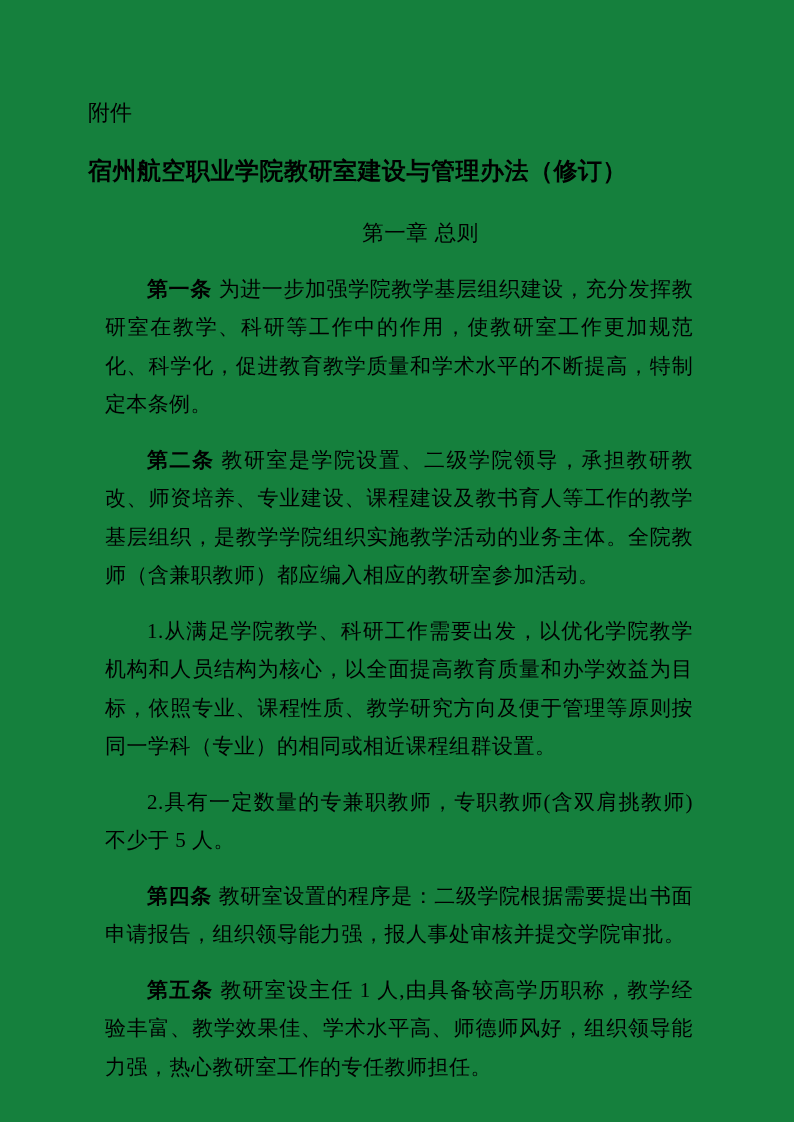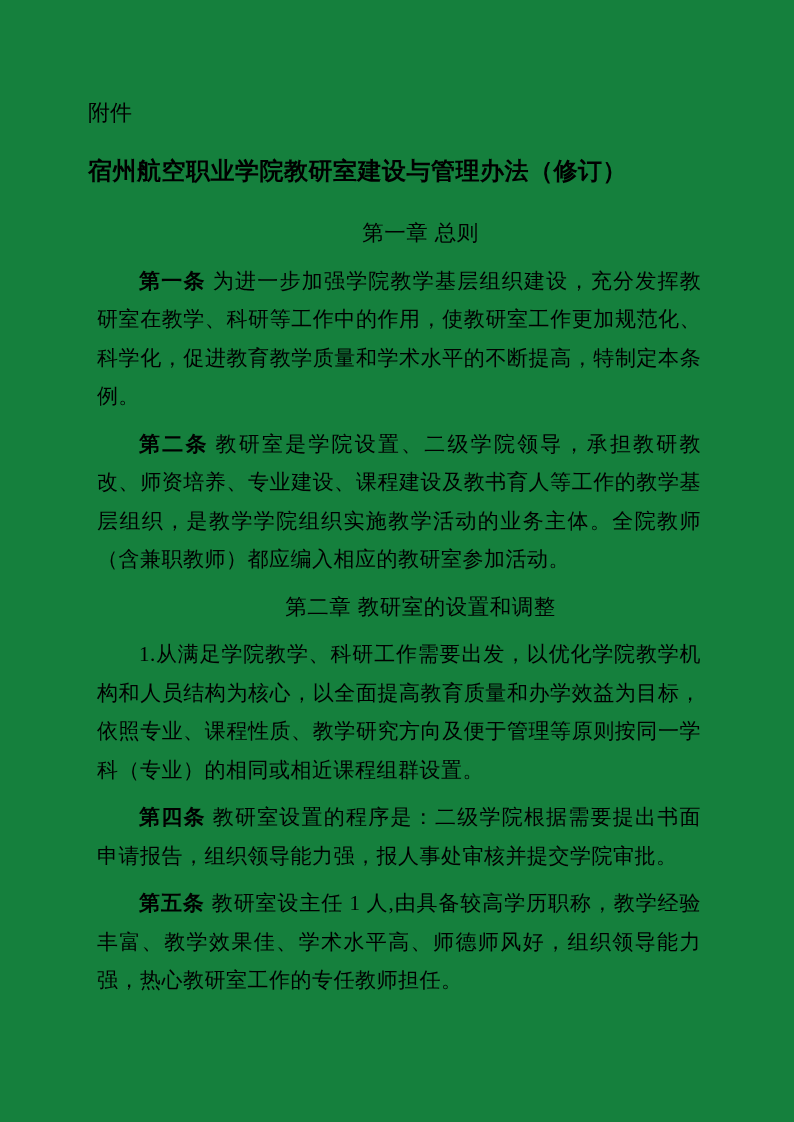--- a/index.html
+++ b/index.html
@@ -51,21 +51,21 @@
     margin: 0;
     font-family: "Liberation Sans", "DejaVu Sans", sans-serif;
     font-size: 21.5px;
     font-weight: 400;
     text-align: center;
     text-indent: 2em;   
     line-height: 38.5px;
     letter-spacing: 0.5px;
   }
   .para {
-    margin: 9px;
+    margin: 17px;
     text-indent: 2em;
     letter-spacing: 0.5px;
   }
   .para.tight {
     letter-spacing: 0.35px; 
   }
   .article-label {
     font-weight: 700;
     margin-right: 7px;
   }
@@ -80,24 +80,24 @@
   <h1 class="doc-title">宿州航空职业学院教研室建设与管理办法（修订）</h1>
 
   <div class="doc-body">
 
     <h2 class="chapter-heading">第一章 总则</h2>
 
     <p class="para tight"><b class="article-label">第一条</b><span>为进一步加强学院教学基层组织建设，充分发挥教研室在教学、科研等工作中的作用，使教研室工作更加规范化、科学化，促进教育教学质量和学术水平的不断提高，特制定本条例。</span></p>
 
     <p class="para"><b class="article-label">第二条</b><span>教研室是学院设置、二级学院领导，承担教研教改、师资培养、专业建设、课程建设及教书育人等工作的教学基层组织，是教学学院组织实施教学活动的业务主体。全院教师（含兼职教师）都应编入相应的教研室参加活动。</span></p>
 
-    <h2 class="chapter-heading">第二章 教研室的设置和调整</h2>
 
 
     <p class="para">1.从满足学院教学、科研工作需要出发，以优化学院教学机构和人员结构为核心，以全面提高教育质量和办学效益为目标，依照专业、课程性质、教学研究方向及便于管理等原则按同一学科（专业）的相同或相近课程组群设置。</p>
 
+    <p class="para">2.具有一定数量的专兼职教师，专职教师(含双肩挑教师)不少于 5 人。</p>
 
     <p class="para"><b class="article-label">第四条</b><span>教研室设置的程序是：二级学院根据需要提出书面申请报告，组织领导能力强，报人事处审核并提交学院审批。</span></p>
 
     <p class="para"><b class="article-label">第五条</b><span>教研室设主任 1 人,由具备较高学历职称，教学经验丰富、教学效果佳、学术水平高、师德师风好，组织领导能力强，热心教研室工作的专任教师担任。</span></p>
 
   </div>
 </div>
 
 </body></html>

